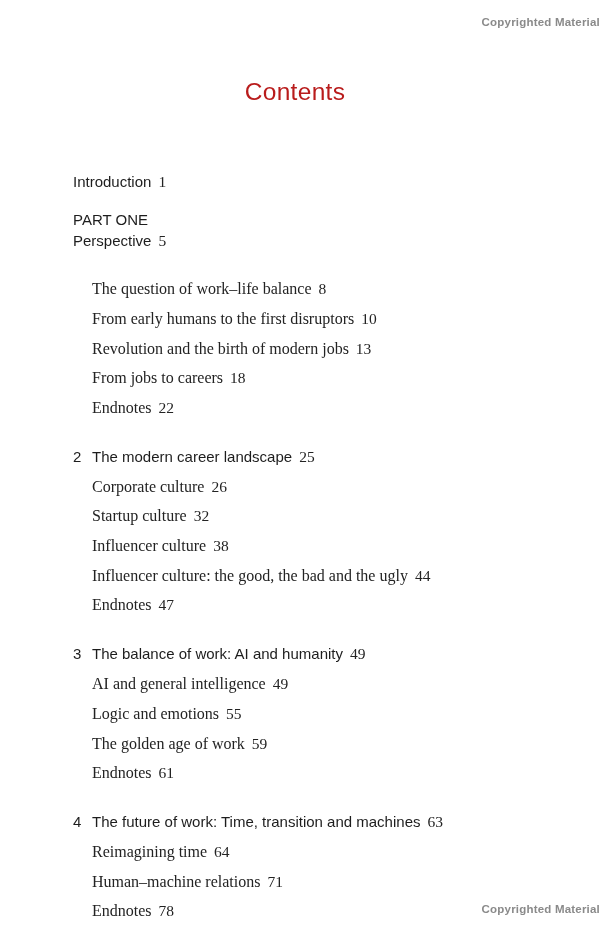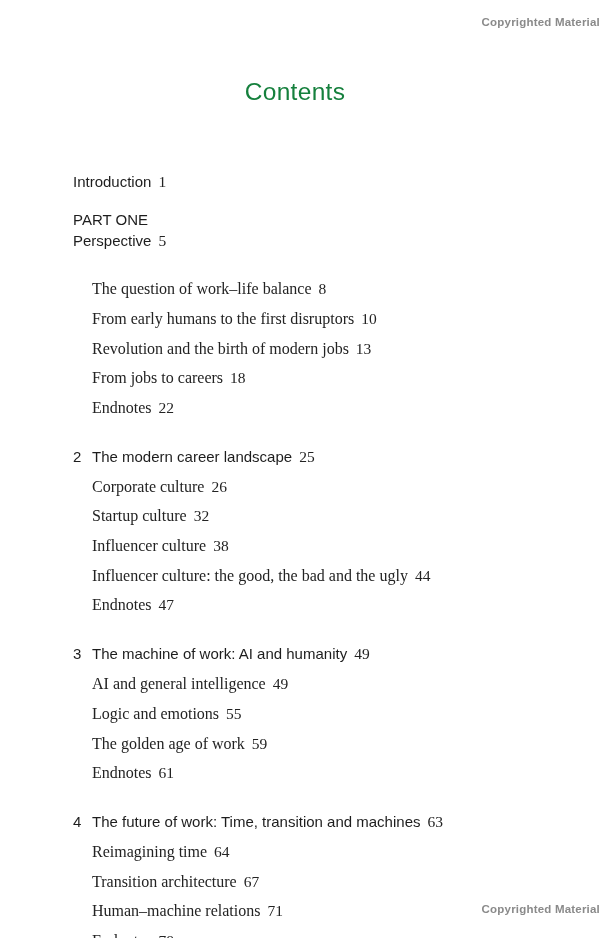--- a/index.html
+++ b/index.html
@@ -32,21 +32,21 @@
     position: absolute;
     top: 78px;
     left: 0;
     right: 10px;
     margin: 0;
     text-align: center;
     font-family: "Liberation Sans", sans-serif;
     font-weight: normal;
     font-size: 24.5px;
     letter-spacing: 0.3px;
-    color: #15803d;
+    color: #b91c1c;
   }
 
   .toc {
     position: absolute;
     left: 73px;
     top: 171px;
     right: 0;
     color: #1d1d1d;
   }
   .line {
@@ -108,30 +108,29 @@
       </div>
       <div class="chapter">
         <div class="line sans chapter-head"><span class="ch-num">2</span><span>The modern career landscape</span><span class="pagenum">25</span></div>
         <div class="line serif section"><span>Corporate culture</span><span class="pagenum">26</span></div>
         <div class="line serif section"><span>Startup culture</span><span class="pagenum">32</span></div>
         <div class="line serif section"><span>Influencer culture</span><span class="pagenum">38</span></div>
         <div class="line serif section"><span>Influencer culture: the good, the bad and the ugly</span><span class="pagenum">44</span></div>
         <div class="line serif section"><span>Endnotes</span><span class="pagenum">47</span></div>
       </div>
       <div class="chapter">
-        <div class="line sans chapter-head"><span class="ch-num">3</span><span>The machine of work: AI and humanity</span><span class="pagenum">49</span></div>
+        <div class="line sans chapter-head"><span class="ch-num">3</span><span>The balance of work: AI and humanity</span><span class="pagenum">49</span></div>
         <div class="line serif section"><span>AI and general intelligence</span><span class="pagenum">49</span></div>
         <div class="line serif section"><span>Logic and emotions</span><span class="pagenum">55</span></div>
         <div class="line serif section"><span>The golden age of work</span><span class="pagenum">59</span></div>
         <div class="line serif section"><span>Endnotes</span><span class="pagenum">61</span></div>
       </div>
       <div class="chapter">
         <div class="line sans chapter-head"><span class="ch-num">4</span><span>The future of work: Time, transition and machines</span><span class="pagenum">63</span></div>
         <div class="line serif section"><span>Reimagining time</span><span class="pagenum">64</span></div>
-        <div class="line serif section"><span>Transition architecture</span><span class="pagenum">67</span></div>
         <div class="line serif section"><span>Human–machine relations</span><span class="pagenum">71</span></div>
         <div class="line serif section"><span>Endnotes</span><span class="pagenum">78</span></div>
       </div>
     </div>
 
 </div>
 
 <div class="copyright bottom">Copyrighted Material</div>
 
 </body></html>

